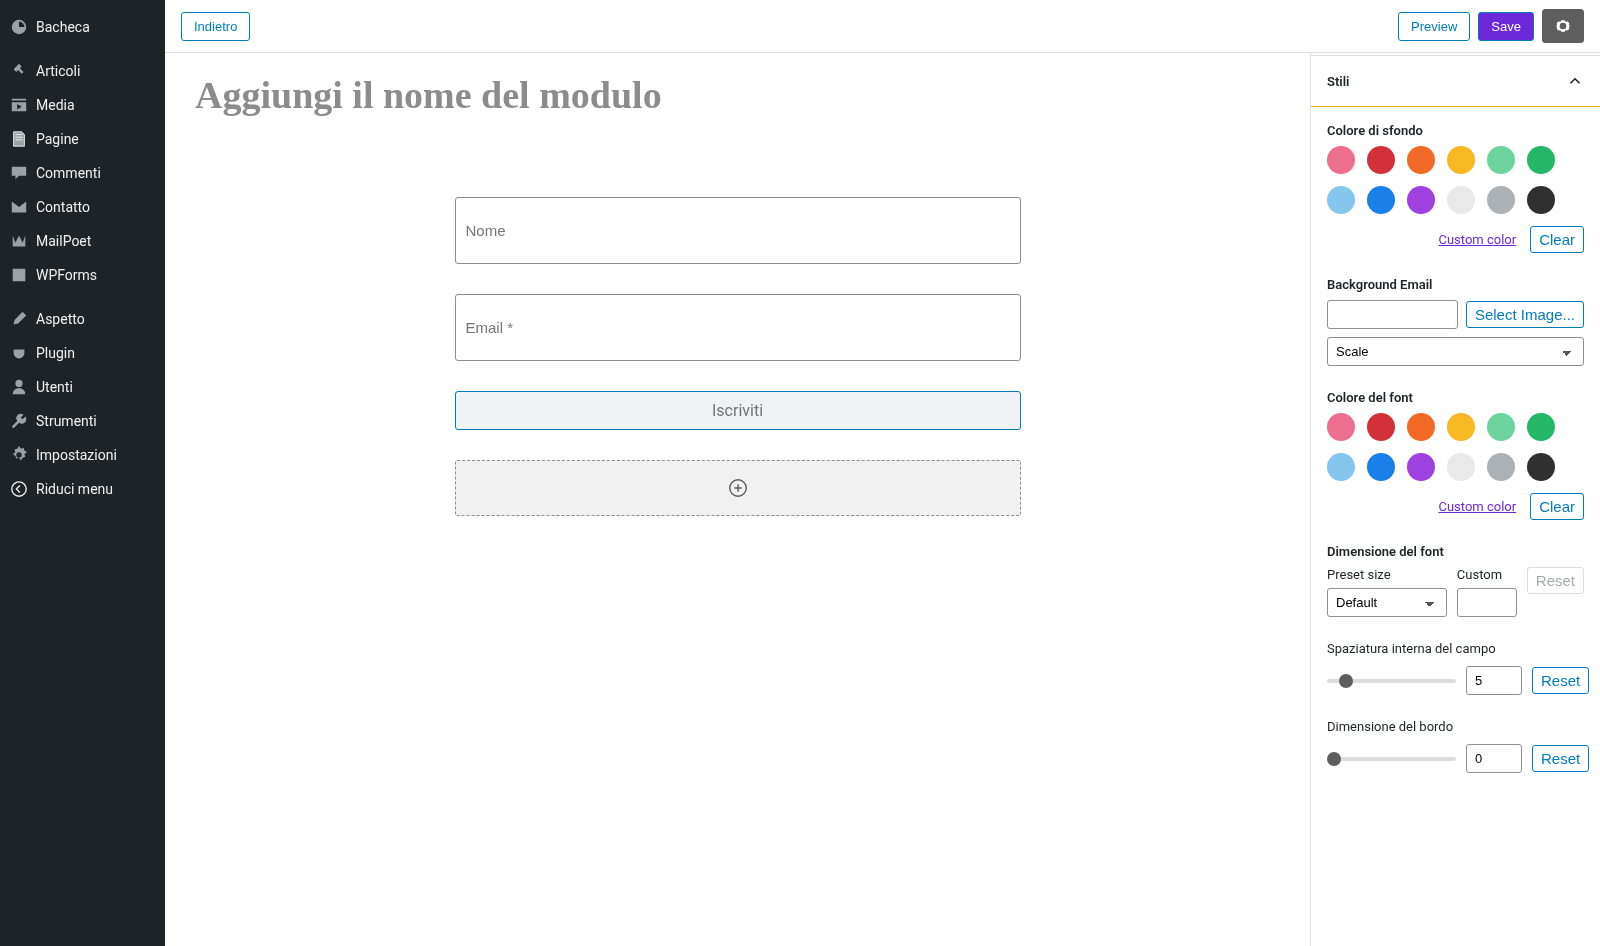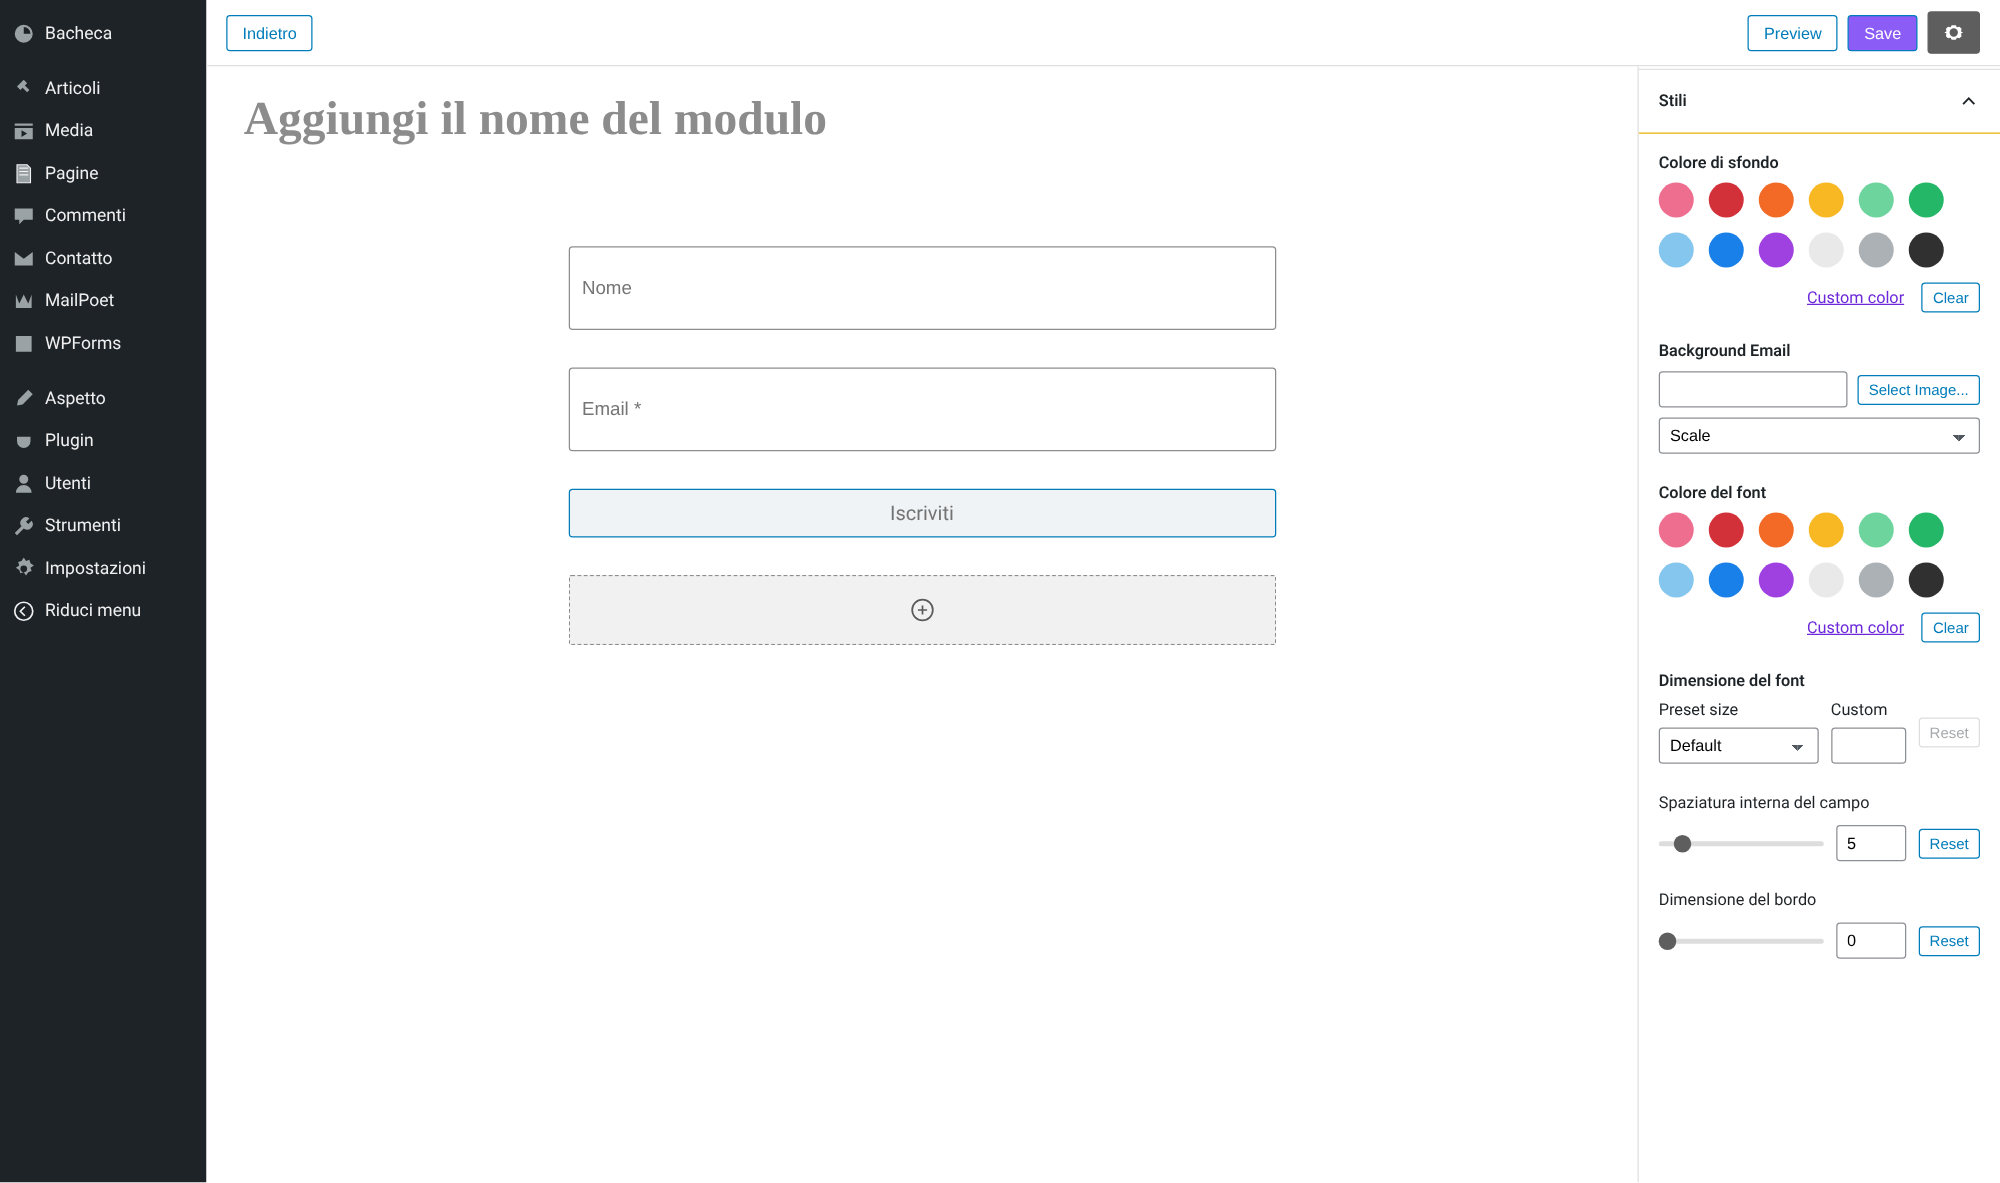--- a/index.html
+++ b/index.html
@@ -7,51 +7,51 @@
   .app { display: flex; height: 100vh; }
   .sidebar { width: 165px; background: #1d2327; color: #fff; flex-shrink: 0; padding-top: 10px; }
   .sidebar .item { display: flex; align-items: center; padding: 8px 10px; color: #f0f0f1; cursor: pointer; gap: 8px; }
   .sidebar .item.spacer { padding: 0; height: 10px; }
   .sidebar svg { width: 18px; height: 18px; fill: rgba(240,246,252,0.6); flex-shrink: 0; }
   .sidebar .label { font-size: 14px; }
   .main { flex: 1; display: flex; flex-direction: column; }
   .topbar { display: flex; align-items: center; padding: 9px 16px; border-bottom: 1px solid #e0e0e0; justify-content: space-between; }
   .topbar-left, .topbar-right { display: flex; align-items: center; gap: 8px; }
   .btn { border: 1px solid #007cba; background: #fff; color: #007cba; padding: 6px 12px; font-size: 13px; border-radius: 3px; cursor: pointer; }
-  .btn.primary { background: #8b5cf6; color: #fff; }
+  .btn.primary { background: #6d28d9; color: #fff; }
   .btn.icon { background: #5e5e5e; border: 1px solid #5e5e5e; color: #fff; padding: 6px 10px; display: flex; align-items: center; }
   .btn.icon svg { width: 20px; height: 20px; fill: #fff; }
   .content-wrap { flex: 1; display: flex; overflow: hidden; }
   .canvas { flex: 1; overflow-y: auto; padding: 20px 30px; }
   .form-title { color: #8c8c8c; font-family: Georgia, "Times New Roman", serif; font-size: 38px; font-weight: bold; margin-bottom: 80px; }
   .form-area { max-width: 566px; margin: 0 auto; display: flex; flex-direction: column; gap: 30px; }
   .inputlike { border: 1px solid #8d8d8d; border-radius: 3px; padding: 24px 10px; font-size: 15px; color: #757575; background: #fff; width: 100%; }
   .submit-btn { border: 1px solid #007cba; background: #eff3f6; color: #737373; padding: 9px; font-size: 16px; border-radius: 3px; text-align: center; width: 100%; }
   .add-block { border: 1px dashed #8d8d8d; background: #f1f1f1; border-radius: 2px; height: 56px; display: flex; align-items: center; justify-content: center; width: 100%; }
   .add-block svg { width: 22px; height: 22px; stroke: #5a5a5a; fill: none; stroke-width: 1.5; }
   .panel { width: 290px; border-left: 1px solid #e0e0e0; overflow-y: auto; font-size: 13px; }
   .panel-head { display: flex; justify-content: space-between; align-items: center; padding: 16px; font-weight: 600; border-bottom: 1px solid #eab308; border-top: 1px solid #e0e0e0; margin-top: 2px; gap: 44px; }
   .panel-head svg { width: 18px; height: 18px; fill: none; stroke: #1d2327; stroke-width: 2; }
   .panel-body { padding: 16px; display: flex; flex-direction: column; gap: 24px; }
   .section-label { font-weight: 600; margin-bottom: 8px; display: block; }
   .swatches { display: flex; flex-wrap: wrap; gap: 12px; }
   .swatch { width: 28px; height: 28px; border-radius: 50%; cursor: pointer; }
   .color-actions { display: flex; justify-content: flex-end; align-items: center; gap: 14px; margin-top: 12px; }
   .link { color: #6d28d9; text-decoration: underline; font-size: 13px; cursor: pointer; }
-  .small-btn { border: 1px solid #007cba; background: #fff; color: #007cba; padding: 4px 8px; font-size: 12px; border-radius: 3px; cursor: pointer; }
+  .small-btn { border: 1px solid #007cba; background: #fff; color: #007cba; padding: 4px 8px; font-size: 15px; border-radius: 3px; cursor: pointer; }
   .small-btn:disabled { border-color: #ddd; color: #a7aaad; cursor: default; }
   .row { display: flex; gap: 8px; align-items: center; }
   .textbox { border: 1px solid #8c8f94; border-radius: 3px; padding: 6px 8px; font-size: 13px; width: 100%; }
   .select { border: 1px solid #8c8f94; border-radius: 3px; padding: 6px 8px; font-size: 13px; width: 100%; background: #fff; appearance: none; background-image: linear-gradient(45deg, transparent 50%, #50575e 50%), linear-gradient(135deg, #50575e 50%, transparent 50%); background-position: calc(100% - 16px) 13px, calc(100% - 11px) 13px; background-size: 5px 5px, 5px 5px; background-repeat: no-repeat; }
   .sub-label { color: #1d2327; font-size: 13px; margin-bottom: 6px; display: block; }
   .slider-row { display: flex; align-items: center; gap: 10px; }
   .slider { flex: 1; appearance: none; height: 4px; background: #ddd; border-radius: 2px; }
   .slider::-webkit-slider-thumb { appearance: none; width: 14px; height: 14px; border-radius: 50%; background: #5e5e5e; }
   .num-input { width: 56px; border: 1px solid #8c8f94; border-radius: 3px; padding: 6px 8px; font-size: 13px; }
-  .font-size-row { display: flex; gap: 10px; align-items: center; }
+  .font-size-row { display: flex; gap: 10px; align-items: flex-start; }
   .fs-col { display: flex; flex-direction: column; }
 </style>
 </head>
 <body>
 
 <div class="app">
   <div class="sidebar">
     <div class="item">
       <svg viewBox="0 0 20 20">
           <path d="M10 2a8 8 0 100 16 8 8 0 000-16zm0 2a6 6 0 016 6h-6V4z"></path>

